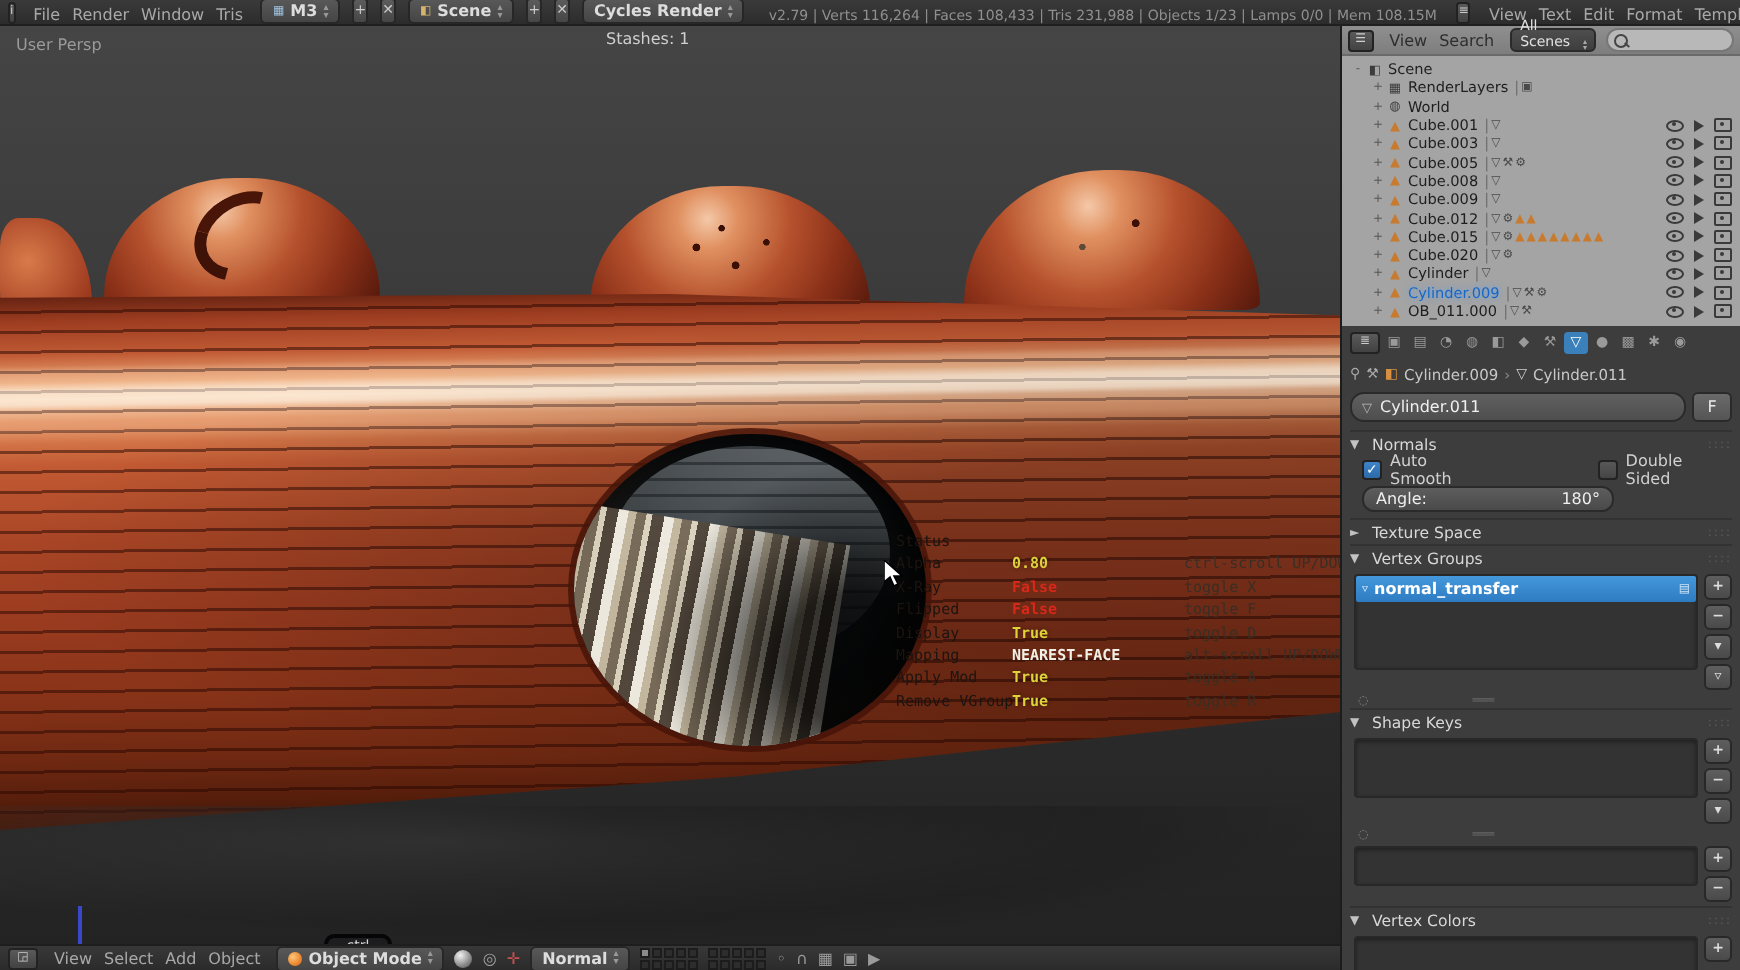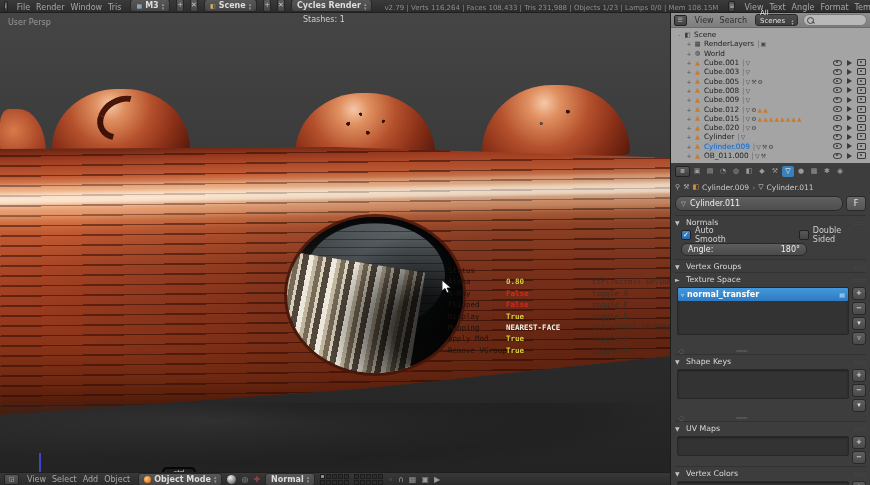--- a/index.html
+++ b/index.html
@@ -204,21 +204,21 @@
     <span class="widget">
       <span>Cycles Render</span>
       <span class="updn">▴<br>▾</span>
     </span>
     <span id="blender-logo"></span>
     <span id="stats-text">v2.79 | Verts 116,264 | Faces 108,433 | Tris 231,988 | Objects 1/23 | Lamps 0/0 | Mem 108.15M</span>
     <span class="ed-icon" style="margin-left:4px;">≡</span>
     <nav id="text-menus" style="display:flex;">
         <span class="menu-item">View</span>
         <span class="menu-item">Text</span>
-        <span class="menu-item">Angle</span>
+        <span class="menu-item">Edit</span>
         <span class="menu-item">Format</span>
         <span class="menu-item">Templates</span>
       </nav>
 
   </header>
 
   <section id="viewport" class="abs">
     <div id="pipe-fragment" class="abs"></div>
     <div id="dome-1" class="abs dome"></div>
     <div id="dome-handle" class="abs"></div>
@@ -582,28 +582,28 @@
       <span style="width:44px;"></span>
       <span class="chk"></span>
       <span class="chk-label">Double Sided</span>
     </div>
     <div class="slider">
       <span>Angle:</span>
       <span class="sl-val">180°</span>
     </div>
 
     <div class="panel-hdr">
+      <span class="tri">►</span>
+      <span>Texture Space</span>
+      <span class="grip">::::</span>
+    </div>
+
+    <div class="panel-hdr">
       <span class="tri">▼</span>
       <span>Vertex Groups</span>
-      <span class="grip">::::</span>
-    </div>
-
-    <div class="panel-hdr">
-      <span class="tri">►</span>
-      <span>Texture Space</span>
       <span class="grip">::::</span>
     </div>
     <div class="listbox">
       <div class="list-inner" id="vgroup-list" style="height:46px;">
           <div class="list-item">
             <span class="li-icon">▿</span>
             <span>normal_transfer</span>
             <span class="li-right">▤</span>
           </div>
         </div>
@@ -630,25 +630,20 @@
         <span class="side-btn">+</span>
         <span class="side-btn">−</span>
         <span class="side-btn">▾</span>
       </div>
     </div>
     <div class="list-foot">
       <span>◌</span>
       <span class="grip2">═══</span>
     </div>
 
-    <div class="panel-hdr">
-      <span class="tri">▼</span>
-      <span>UV Maps</span>
-      <span class="grip">::::</span>
-    </div>
     <div class="listbox">
       <div class="list-inner" style="height:18px;"></div>
       <div class="list-side">
         <span class="side-btn">+</span>
         <span class="side-btn">−</span>
       </div>
     </div>
 
     <div class="panel-hdr">
       <span class="tri">▼</span>

